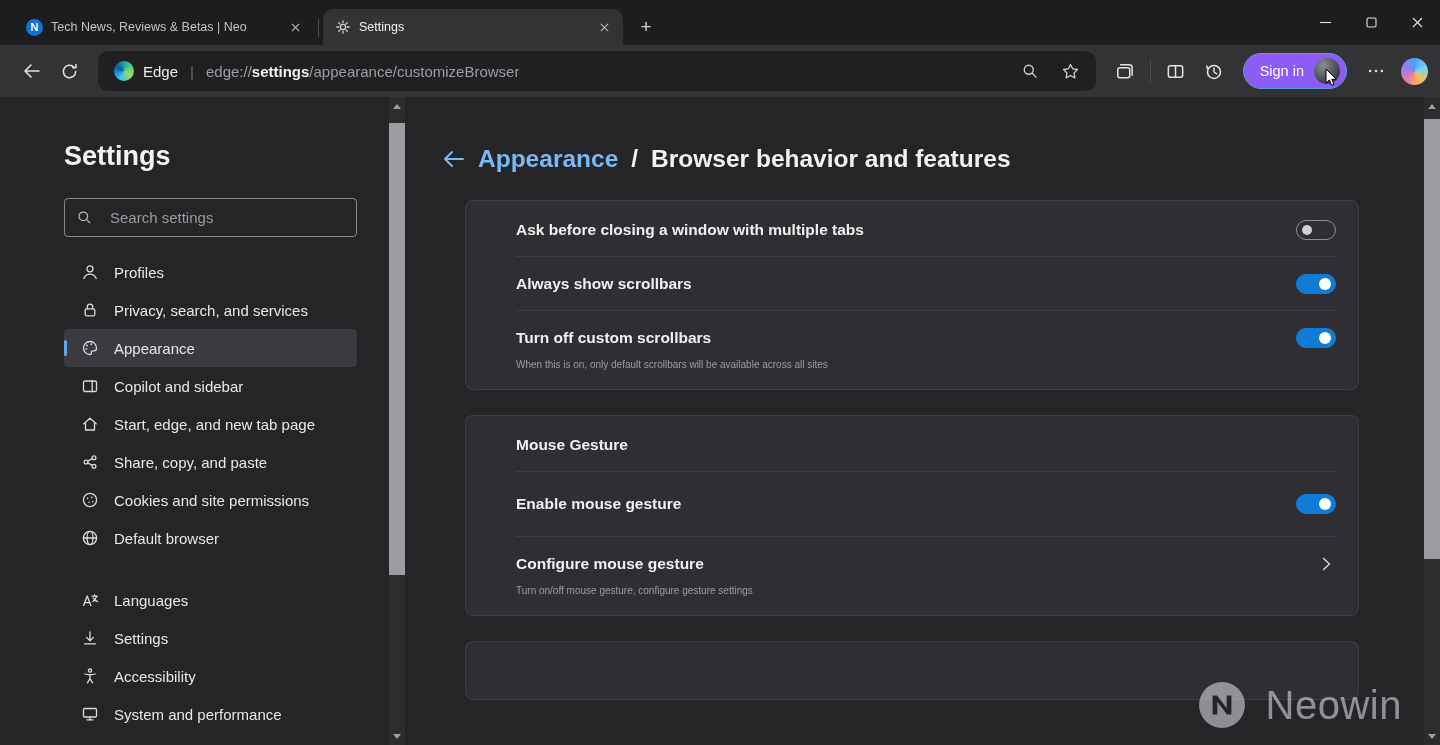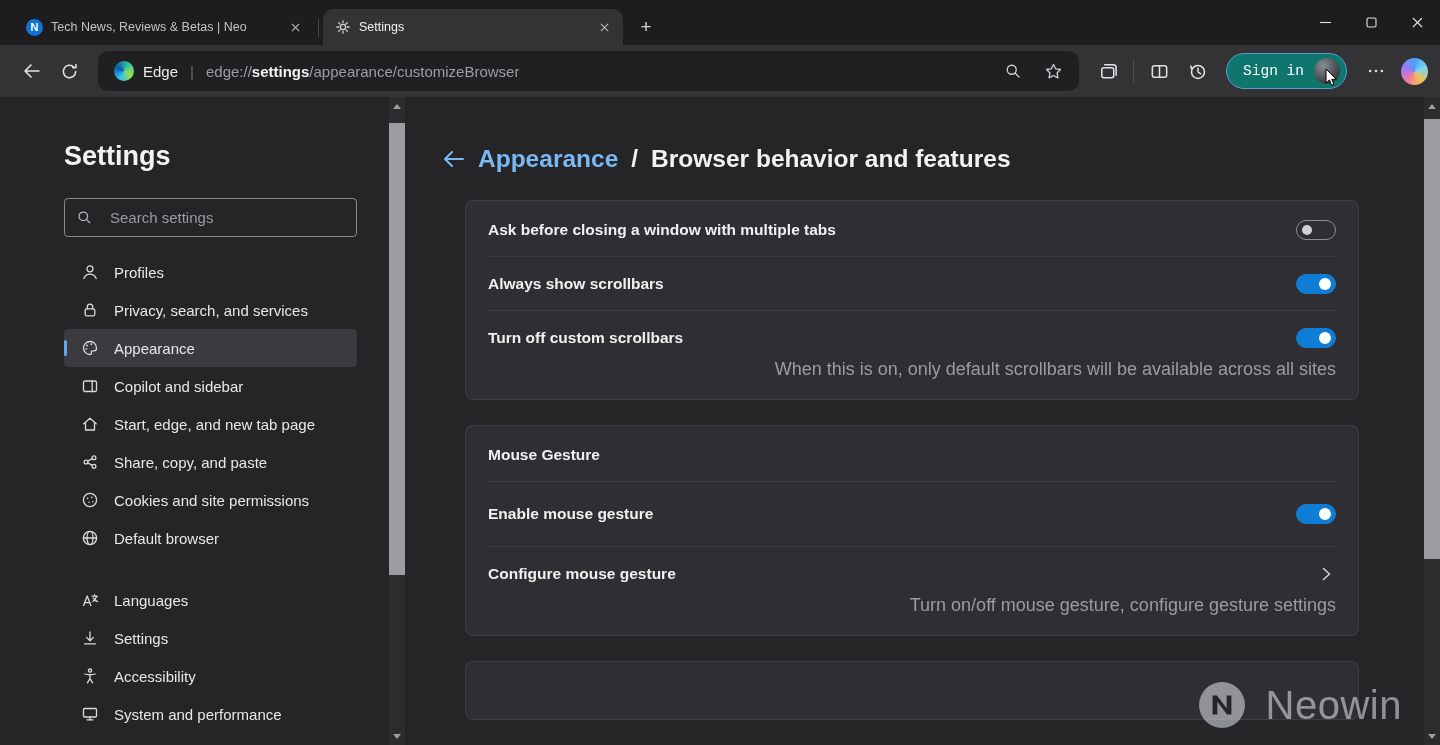--- a/index.html
+++ b/index.html
@@ -36,23 +36,23 @@
     display:flex; align-items:center; padding:0 16px; min-width:0; }
   .edge-logo { width:20px; height:20px; border-radius:50%; flex:none;
     background:conic-gradient(from 210deg, #35c1f1, #0c59a4, #2dc5a2, #9adf4e, #35c1f1); }
   .brand { color:#ececef; font-size:15px; margin-left:9px; }
   .ab-divider { color:#6b6b70; margin:0 12px; font-size:15px; }
   .url { font-size:15px; color:#9d9da2; white-space:nowrap; overflow:hidden; }
   .url .u-bold { color:#f1f1f3; font-weight:700; }
   .ab-right { margin-left:auto; display:flex; align-items:center; gap:22px; }
   .ab-right svg { stroke:#cfcfd3; stroke-width:1.5; fill:none; stroke-linecap:round; stroke-linejoin:round; }
   .tb-sep { width:1px; height:24px; background:#4c4c50; margin:0 6px; flex:none; }
-  .signin { height:36px; border-radius:18px; border:1.5px solid #5b9bd5; background:#0f766e;
+  .signin { height:36px; border-radius:18px; border:1.5px solid #5b9bd5; background:#8b5cf6;
     display:flex; align-items:center; gap:10px; padding:0 6px 0 16px; color:#fff;
-    font-size:14.5px; margin:0 10px; flex:none; position:relative;font-family:Liberation Mono, monospace; }
+    font-size:14.5px; margin:0 10px; flex:none; position:relative; }
   .avatar { width:26px; height:26px; border-radius:50%; flex:none;
     background:radial-gradient(circle at 35% 30%, #8a8f96, #3a3d42 70%); }
   .cursor { position:absolute; right:6px; top:14px; width:15px; height:20px; z-index:9; }
   .copilot { width:27px; height:27px; border-radius:50%; flex:none; margin-left:6px;
     background:conic-gradient(#4ba0f4, #7bd5f0, #f2c14e, #ef7ba0, #9b7bf2, #4ba0f4); }
 
   
   .content { position:absolute; top:97px; left:0; right:0; bottom:0; display:flex; background:#252528; }
 
   
@@ -85,25 +85,25 @@
   .vscroll.right .vs-thumb { top:22px; height:440px; }
 
   
   .main { flex:1; min-width:0; padding:36px 65px 0 36px; position:relative; }
   .page-head { display:flex; align-items:center; gap:13px; margin:12px 0 27px;
     font-size:24.5px; font-weight:700; color:#f2f2f2; }
   .back-btn svg { stroke:#7ab8f3; stroke-width:2; fill:none; stroke-linecap:round; stroke-linejoin:round; display:block; }
   .bc-parent { color:#7ab8f3; }
   .card { margin-left:24px; margin-bottom:25px; background:#2f2f33;
     border:1px solid rgba(255,255,255,0.08); border-radius:8px; padding:2px 22px; }
-  .cblock { padding:6px 0; }
-  .cblock + .cblock { border-top:1px solid rgba(255,255,255,0.07);text-align:right; }
+  .cblock { padding:6px 0;margin-left:28px; }
+  .cblock + .cblock { border-top:1px solid rgba(255,255,255,0.07); }
   .crow { display:flex; align-items:center; justify-content:space-between; min-height:41px; }
   .crow-label { font-size:15.5px; font-weight:700; color:#f0f0f0; }
-  .cdesc { font-size:18px; color:#9c9ca0; margin:1px 0 11px; }
+  .cdesc { font-size:10px; color:#9c9ca0; margin:1px 0 11px; }
   .toggle { width:40px; height:20px; border-radius:10px; border:1px solid #8e8e92;
     position:relative; flex:none; }
   .toggle::after { content:""; position:absolute; width:10px; height:10px; border-radius:50%;
     background:#cfcfcf; top:4px; left:5px; }
   .toggle.on { background:#0f7cd6; border-color:#0f7cd6; }
   .toggle.on::after { background:#fff; width:12px; height:12px; top:3px; left:auto; right:4px; }
   .chevron svg { stroke:#cfcfcf; stroke-width:1.6; fill:none; stroke-linecap:round;
     stroke-linejoin:round; display:block; }
 
   

